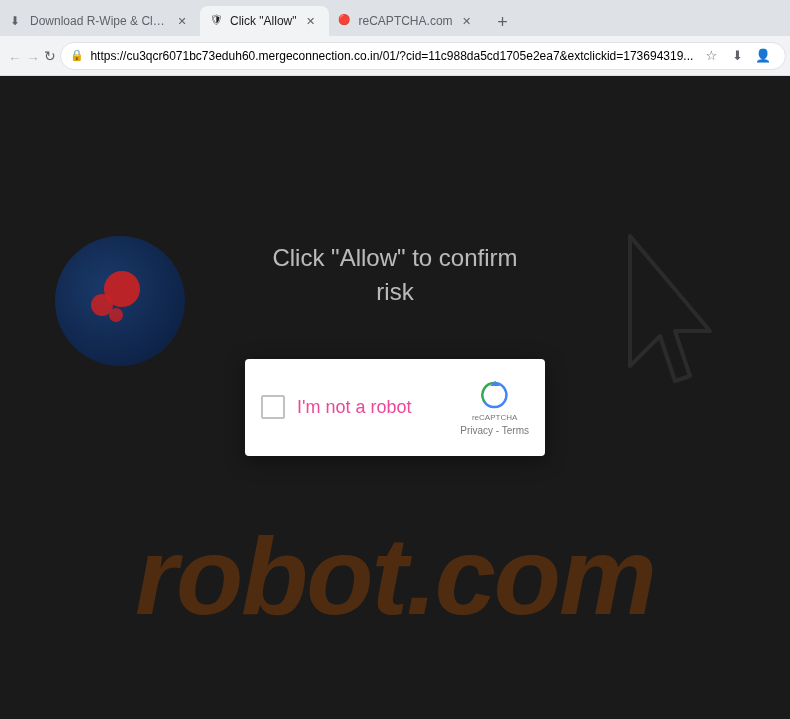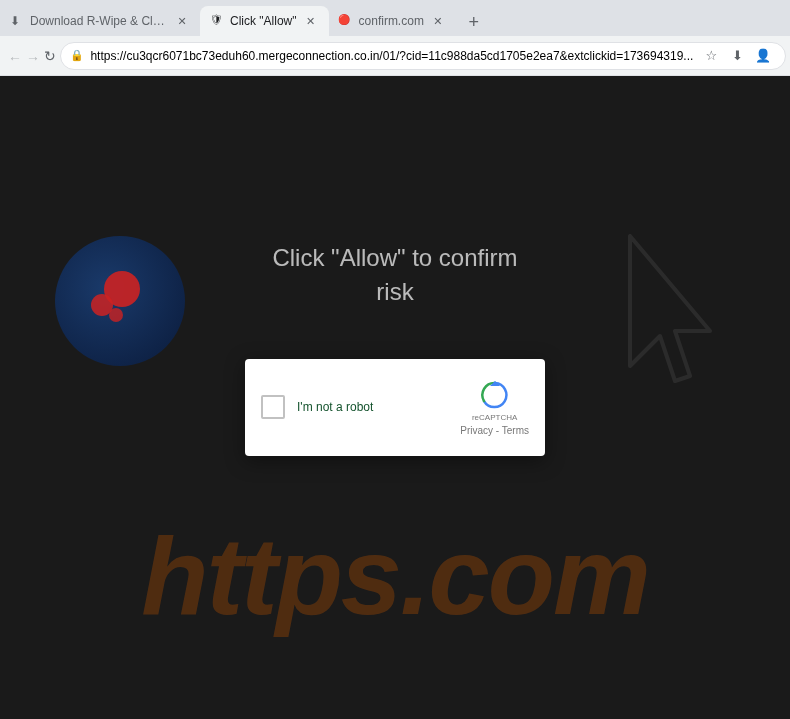--- a/index.html
+++ b/index.html
@@ -250,22 +250,22 @@
       width: 24px;
       height: 24px;
       border: 2px solid #c1c1c1;
       border-radius: 2px;
       flex-shrink: 0;
       background: white;
       cursor: pointer;
     }
 
     .captcha-label {
-      font-size: 12px;
-      color: #14532d;
+      font-size: 18px;
+      color: #ec4899;
       flex: 1;
     }
 
     .captcha-logo-area {
       display: flex;
       flex-direction: column;
       align-items: center;
       gap: 2px;
     }
 
@@ -301,21 +301,21 @@
     </div>
 
     <div class="tab active">
       <span class="tab-favicon" style="font-size:10px;">🛡</span>
       <span class="tab-title">Click "Allow"</span>
       <span class="tab-close">✕</span>
     </div>
 
     <div class="tab">
       <span class="tab-favicon" style="font-size:10px;">🔴</span>
-      <span class="tab-title">confirm.com</span>
+      <span class="tab-title">reCAPTCHA.com</span>
       <span class="tab-close">✕</span>
     </div>
     <div class="tab-new">+</div>
   </div>
 
   <div class="toolbar">
     <button class="toolbar-btn disabled">←</button>
     <button class="toolbar-btn disabled">→</button>
     <button class="toolbar-btn">↻</button>
 
@@ -350,21 +350,21 @@
         <svg width="120" height="200" viewBox="0 0 120 200" opacity="0.4">
           <path d="M20,10 L20,140 L50,110 L65,155 L80,150 L65,105 L100,105 Z" fill="none" stroke="#888" stroke-width="4" stroke-linejoin="round"></path>
         </svg>
       </div>
 
       <div class="page-message">
         <div>Click "Allow" to confirm</div>
         <div>risk</div>
       </div>
 
-      <div class="risk-watermark">https.com</div>
+      <div class="risk-watermark">robot.com</div>
 
       <div class="captcha-dialog">
         <div class="captcha-checkbox"></div>
         <span class="captcha-label">I'm not a robot</span>
         <div class="captcha-logo-area">
 
           <svg class="recaptcha-logo" viewBox="0 0 64 64">
             <defs>
               <linearGradient id="rcg1" x1="0%" y1="0%" x2="100%" y2="100%">
                 <stop offset="0%" style="stop-color:#4285F4"></stop>

